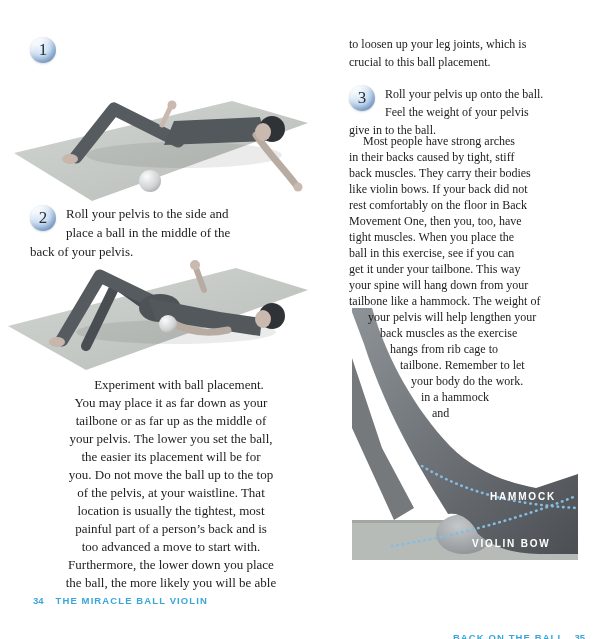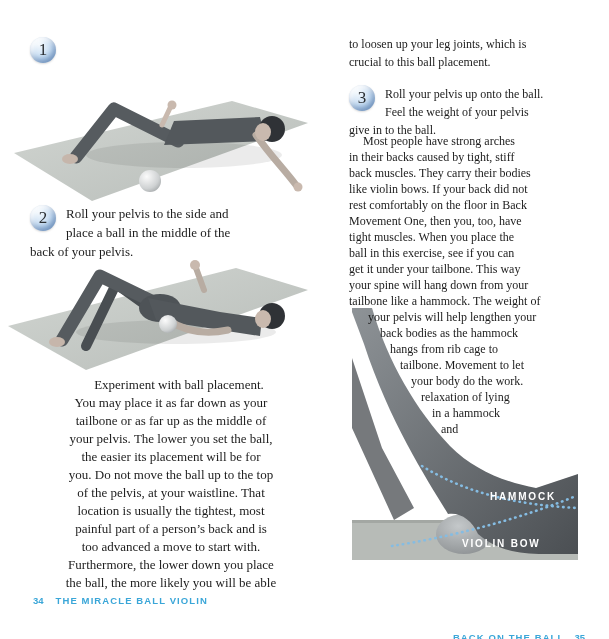--- a/index.html
+++ b/index.html
@@ -44,21 +44,21 @@
   #wrap-lines .wl:nth-child(9){margin-left:103px;}
 
   
   .photo{position:absolute;}
   #photo1{left:12px;top:97px;width:298px;height:106px;}
   #photo2{left:8px;top:256px;width:302px;height:116px;}
   #photo3{left:352px;top:308px;width:226px;height:254px;z-index:1;}
   .photo-label{position:absolute;color:#fff;font-family:"Liberation Sans",sans-serif;
                font-size:10px;font-weight:700;letter-spacing:1.8px;z-index:2;}
   #label-hammock{left:138px;top:183px;}
-  #label-violin{left:110px;top:230px;}
+  #label-violin{left:120px;top:230px;}
 
   
   .footer{position:absolute;top:595px;font-family:"Liberation Sans",sans-serif;
           font-size:9.5px;font-weight:700;letter-spacing:1.1px;color:#3aa6d8;}
   #footer-left{left:33px;}
   #footer-right{left:349px;width:236px;text-align:right;margin-top:37px;}
   .footer .pn{letter-spacing:0;}
   #footer-left .pn{margin-right:12px;}
   #footer-right .pn{margin-left:10px;}
 </style>
@@ -158,25 +158,24 @@
 rest comfortably on the floor in Back
 Movement One, then you, too, have
 tight muscles. When you place the
 ball in this exercise, see if you can
 get it under your tailbone. This way
 your spine will hang down from your
 tailbone like a hammock. The weight of</div>
 
   <div id="wrap-lines">
     <div class="wl">your pelvis will help lengthen your</div>
-    <div class="wl">back bodies as the hammock</div>
+    <div class="wl">back muscles as the exercise</div>
     <div class="wl">hangs from rib cage to</div>
-    <div class="wl">tailbone. Movement to let</div>
+    <div class="wl">tailbone. Remember to let</div>
     <div class="wl">your body do the work.</div>
-    <div class="wl">relaxation of lying</div>
     <div class="wl">in a hammock</div>
     <div class="wl">and</div>
   </div>
 
   <div id="photo3" class="photo">
     <svg width="226" height="254" viewBox="0 0 226 254">
       <defs>
         <linearGradient id="legg" x1="0" y1="0" x2="1" y2="1">
           <stop offset="0" stop-color="#8e9397"></stop>
             <stop offset="1" stop-color="#4b4f53"></stop>

